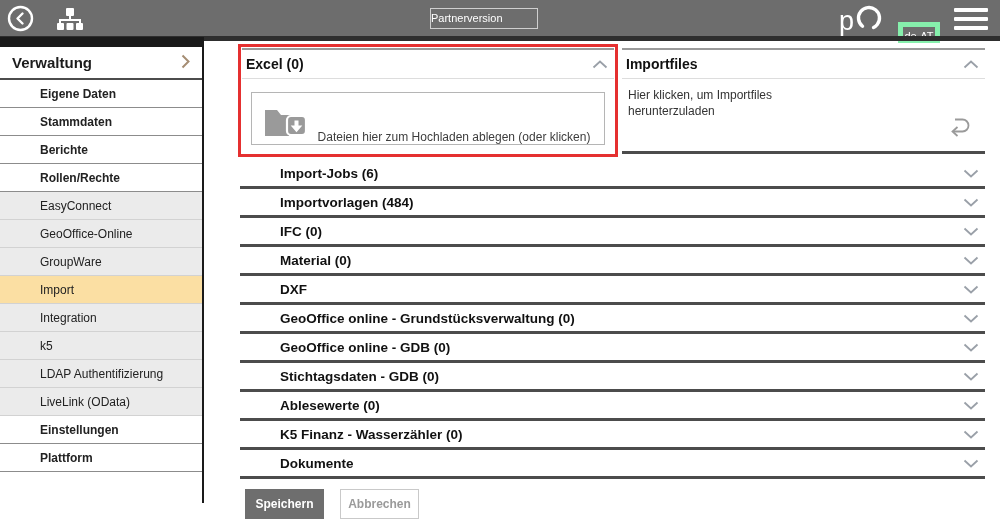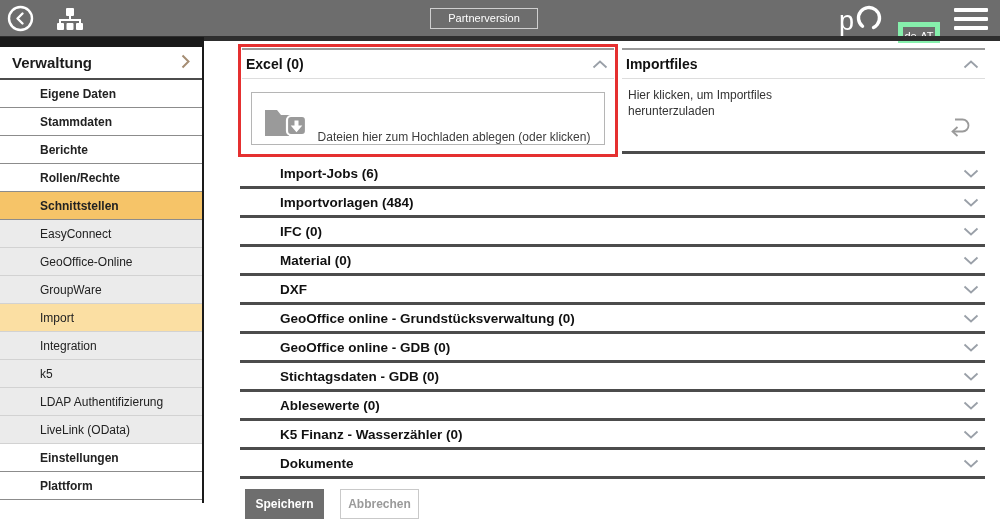--- a/index.html
+++ b/index.html
@@ -6,21 +6,21 @@
   html,body { width:1000px; height:524px; background:#fff; overflow:hidden;
               font-family:"Liberation Sans", sans-serif; }
 
   
   .topbar { position:absolute; left:0; top:0; width:1000px; height:37px;
             background:#6d6d6d; display:flex; align-items:center; }
   .topbar-underline { position:absolute; left:0; top:36px; width:1000px; height:5px; background:#2e2e2e; }
   .tb-back { margin-left:7px; width:27px; height:27px; cursor:pointer; }
   .tb-sitemap { margin-left:22px; width:28px; height:24px; cursor:pointer; }
   .tb-center { position:absolute; left:430px; top:8px; }
-  .tb-btn { display:inline-block; min-width:108px; height:21px; line-height:19px; text-align:center;
+  .tb-btn { display:inline-block; min-width:108px; height:21px; line-height:19px; 
             border:1px solid #cfcfcf; color:#fff; font-size:11px; background:transparent; cursor:pointer; }
   .tb-right { position:absolute; right:12px; top:0; height:37px; display:flex; align-items:center; gap:14px; }
   .tb-logo { display:flex; align-items:flex-start; color:#fff; }
   .tb-logo .p { font-size:27px; font-weight:400; line-height:30px; margin-top:4px; }
   .tb-badge { min-width:42px; height:21px; line-height:19px; text-align:center;
               border:5px solid #86efac; color:#fff; font-size:11px; cursor:pointer;margin-top:27px; }
   .tb-burger { width:34px; height:22px; display:flex; flex-direction:column; justify-content:space-between; cursor:pointer; }
   .tb-burger div { height:4px; background:#fff; border-radius:1px; }
 
   
@@ -127,23 +127,20 @@
       </div>
       <div class="sb-item sb-main">
         <span>Stammdaten</span>
       </div>
       <div class="sb-item sb-main">
         <span>Berichte</span>
       </div>
       <div class="sb-item sb-main">
         <span>Rollen/Rechte</span>
       </div>
-      <div class="sb-item sb-main selected">
-        <span>Schnittstellen</span>
-      </div>
       <div class="sb-item sb-sub">
         <span>EasyConnect</span>
       </div>
       <div class="sb-item sb-sub">
         <span>GeoOffice-Online</span>
       </div>
       <div class="sb-item sb-sub">
         <span>GroupWare</span>
       </div>
       <div class="sb-item sb-sub selected">

